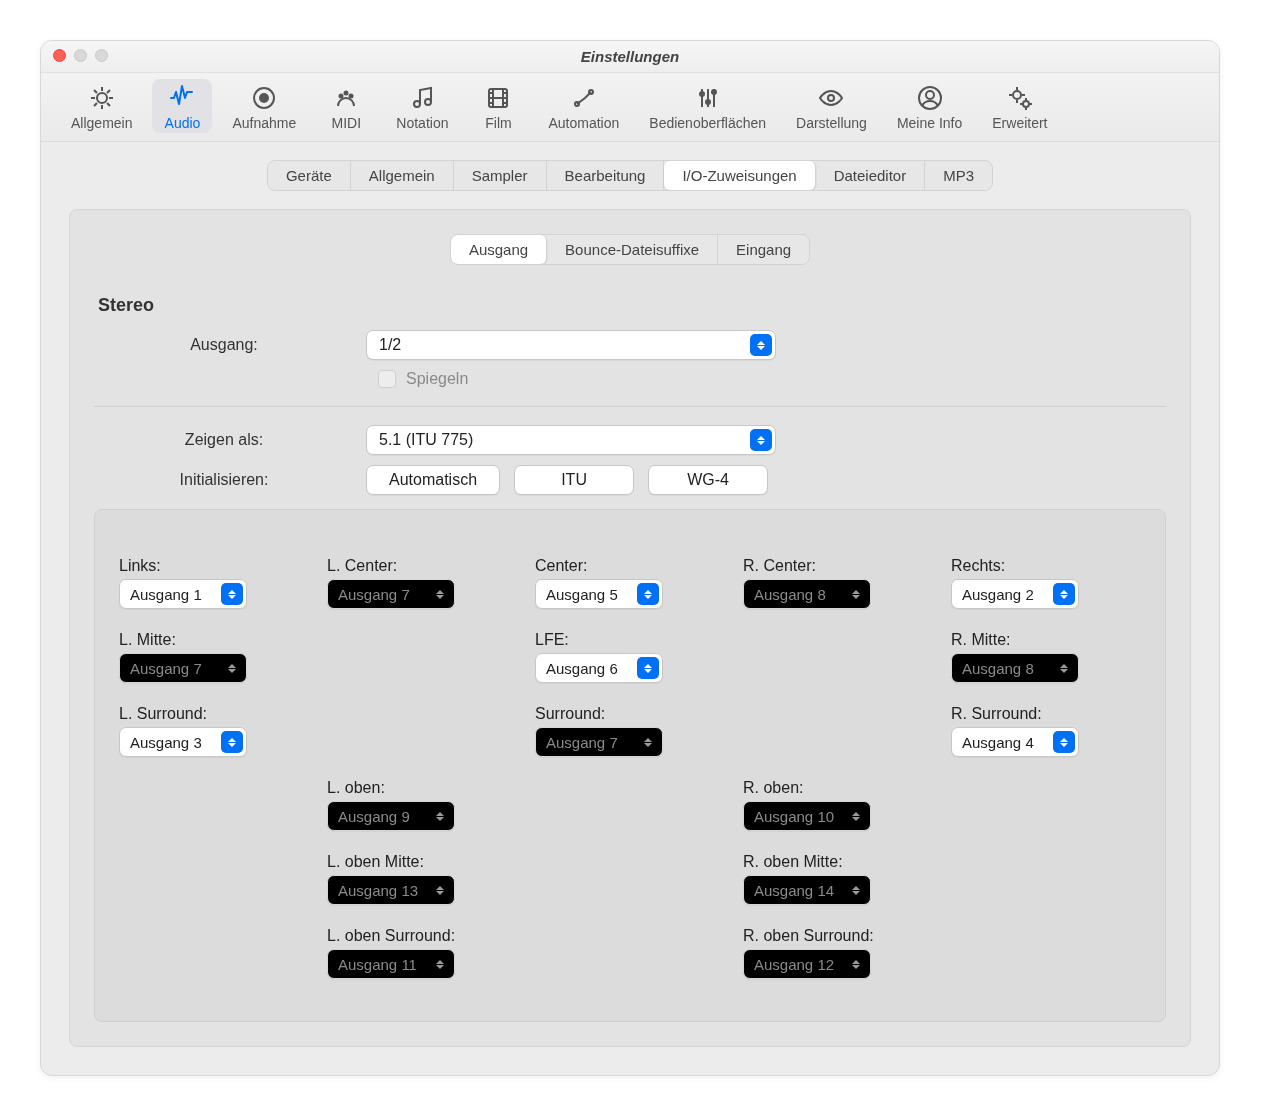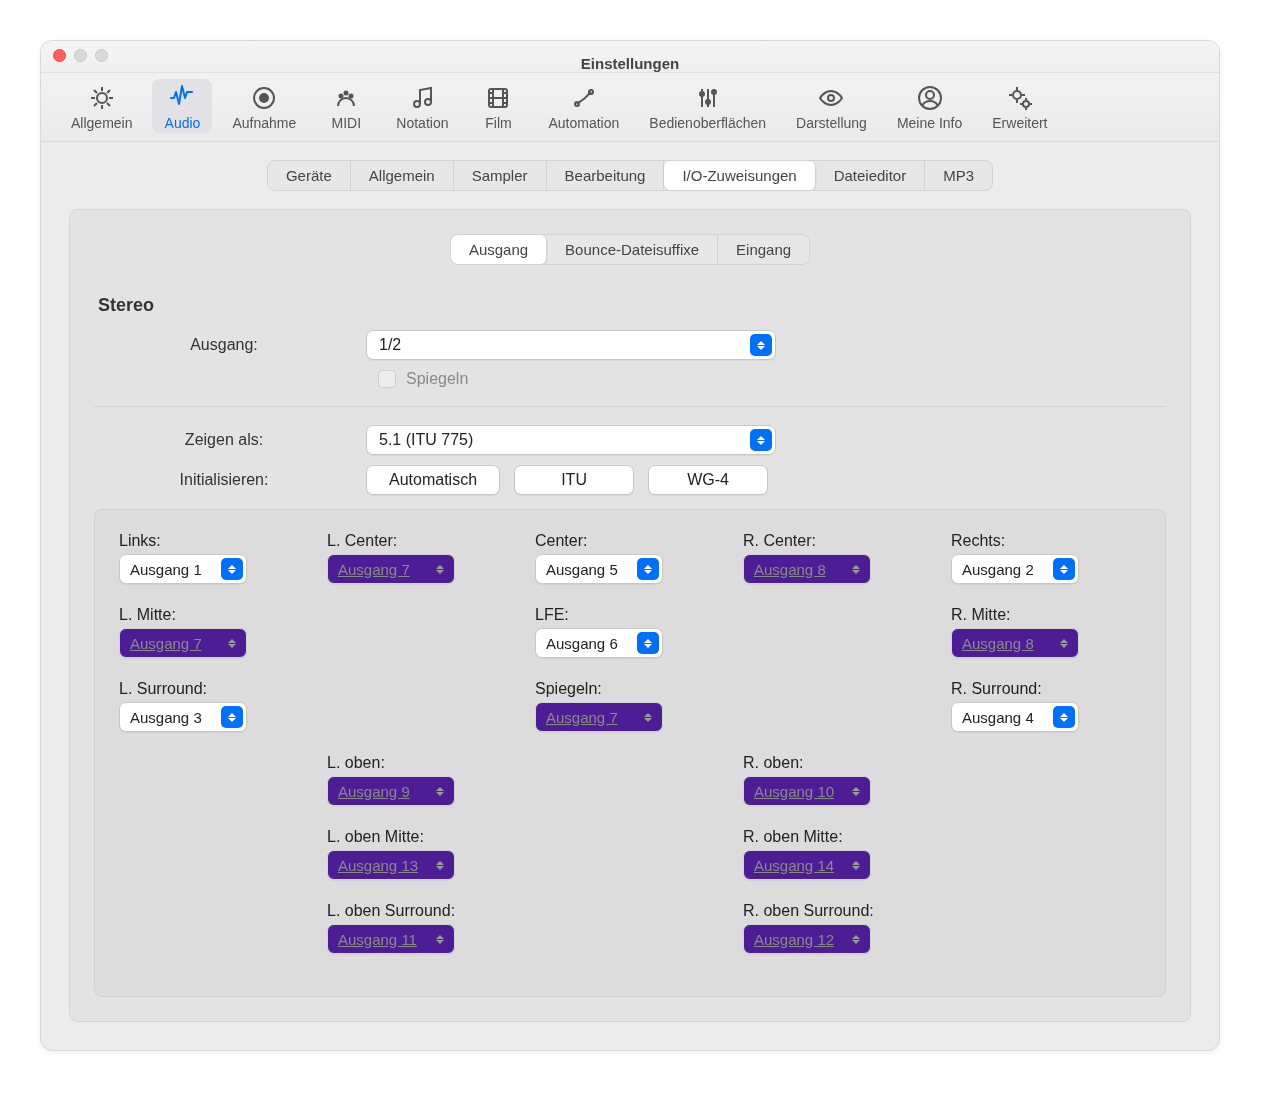--- a/index.html
+++ b/index.html
@@ -27,21 +27,21 @@
     background: var(--bg);
     box-shadow: 0 2px 6px rgba(0,0,0,.06);
   }
 
   
   .titlebar {
     position: relative;
     height: 32px;
     background: linear-gradient(#f6f6f6,#eeeeee);
     border-bottom: 1px solid #e1e1e1;
-    display: flex; align-items: flex-end; justify-content: center;
+    display: flex; align-items: center; justify-content: center; font-style: italic;
   }
   .traffic { position: absolute; left: 12px; top: 8px; display: flex; gap: 8px; }
   .tl { width: 13px; height: 13px; border-radius: 50%; }
   .tl.red { background: #ff5f57; border: .5px solid #e24c42; }
   .tl.grey { background: #d9d9d9; border: .5px solid #c7c7c7; }
   .title { font-size: 15px; font-weight: 600; color:#444; }
 
   
   .toolbar {
     display: flex; gap: 10px;
@@ -116,21 +116,21 @@
   }
   .popup.wide { width: 410px; }
   .popup.small { width: 128px; padding: 0 24px 0 10px; font-size:15px;}
   .popup .arrows {
     position: absolute; right: 3px; top: 3px; bottom: 3px; width: 22px;
     background: var(--blue);
     border-radius: 5px;
     display:flex; flex-direction:column; align-items:center; justify-content:center;
     gap:1px;
   }
-  .popup.dis { background:#4c1d95; color: var(--text-dim); border-color:#d5d5d5;text-decoration:underline; }
+  .popup.dis { background:#000000; color: var(--text-dim); border-color:#d5d5d5; }
   .popup.dis .arrows { background: transparent; }
   .arr-up,.arr-dn { width:0;height:0;border-left:4px solid transparent;border-right:4px solid transparent; }
   .arr-up { border-bottom:4px solid #fff; }
   .arr-dn { border-top:4px solid #fff; }
   .popup.dis .arr-up { border-bottom-color:#9a9a9a; }
   .popup.dis .arr-dn { border-top-color:#9a9a9a; }
 
   .btn {
     height: 30px; padding: 0 22px;
     background:#fff; border:1px solid #c7c7c7; border-radius:7px;
@@ -147,21 +147,21 @@
   .surround-grid {
     background: #dcdcdc;
     border: 1px solid #cfcfcf;
     border-radius: 8px;
     padding: 22px 24px 26px 24px;
     margin-top: 14px;
   }
   .grid5 {
     display: grid;
     grid-template-columns: repeat(5, 1fr);
-    column-gap: 18px; row-gap: 6px;
+    column-gap: 18px; row-gap: 6px; margin-top: 25px;
   }
   .cell .clbl { font-size:16px; color:#222; margin-bottom:4px; }
   .cell.dis .clbl { color:#222; } 
   .grid5 .spacer { min-height: 1px; }
 
 </style>
 </head>
 <body>
 
 <div class="window">
@@ -444,21 +444,21 @@
       <div class="popup small ">
         <span>Ausgang 3</span>
         <span class="arrows">
                   <span class="arr-up"></span>
                   <span class="arr-dn"></span>
                 </span>
       </div>
             </div>
             <div class="spacer"></div>
             <div class="cell dis">
-      <div class="clbl">Spiegeln:</div>
+      <div class="clbl">Surround:</div>
       <div class="popup small dis">
         <span>Ausgang 7</span>
         <span class="arrows">
                   <span class="arr-up"></span>
                   <span class="arr-dn"></span>
                 </span>
       </div>
             </div>
             <div class="spacer"></div>
             <div class="cell">

